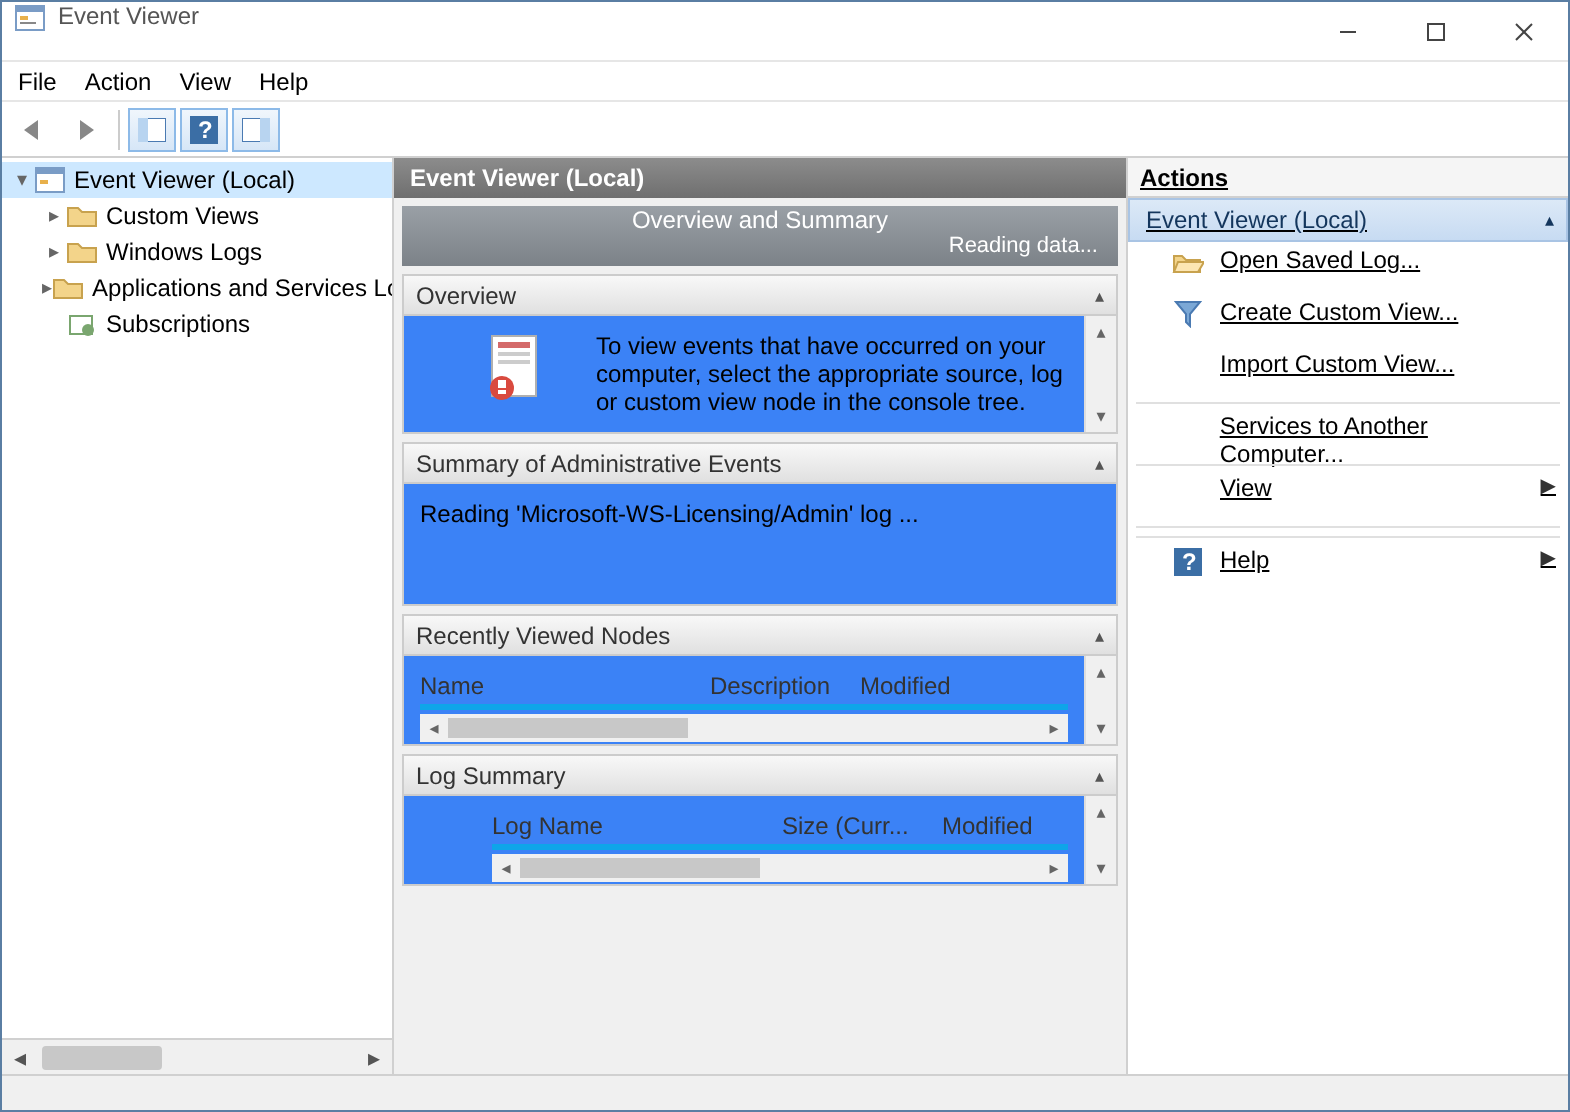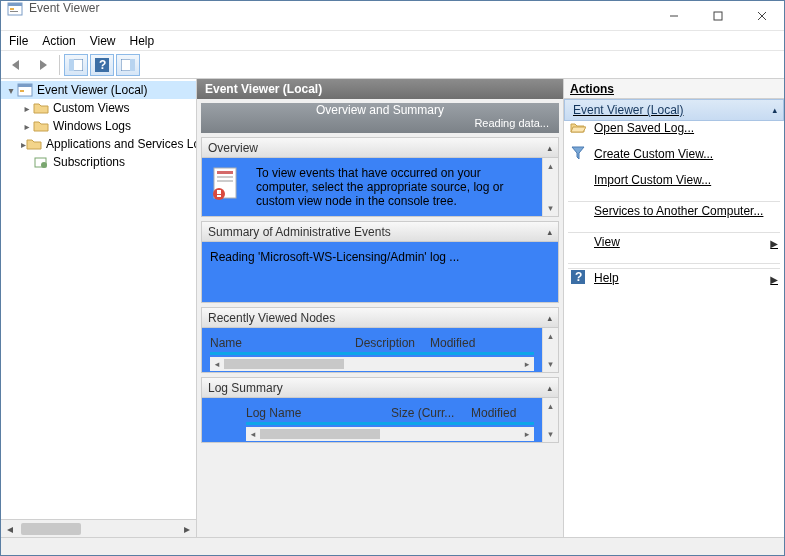--- a/index.html
+++ b/index.html
@@ -40,37 +40,37 @@
 
 .center-pane { flex: 1; border-right: 1px solid #d0d0d0; display: flex; flex-direction: column; background: #f0f0f0; min-width:0;}
 .center-header { height: 20px; background: linear-gradient(#8c8c8c,#6f6f6f); color: #fff; font-weight: bold; display: flex; align-items: center; padding: 0 8px; }
 .center-body { flex:1; padding: 4px; overflow:hidden; display:flex; flex-direction:column; gap:4px;}
 .ov-title-row { background: linear-gradient(#9aa0a6,#7c8288); color:#fff; height:30px; display:flex; align-items:center; padding:0 10px; font-size:16px;flex-direction:column;}
 .ov-title-row .sub { margin-left:auto; font-size:11px; }
 .panel { background:#3b82f6; border:1px solid #ccc; }
 .panel-head { background:linear-gradient(#f8f8f8,#e0e0e0); border-bottom:1px solid #ccc; height:20px; display:flex; align-items:center; padding:0 6px; color:#333;}
 .panel-head .caret { margin-left:auto; font-size:9px; color:#555;}
 .panel-body { padding:8px; position:relative; }
-.panel.ov .panel-body { display:flex; gap:10px; }
+.panel.ov .panel-body { display:flex; gap:20px;margin-left:32px; }
 .panel.ov .ov-icon { width:36px; flex-shrink:0; }
 .panel-scroll { position:absolute; right:0; top:0; bottom:0; width:16px; background:#f0f0f0; border-left:1px solid #ddd;}
 .panel-scroll .up,.panel-scroll .dn{height:16px;text-align:center;font-size:9px;color:#666;line-height:16px;}
 .cols { display:flex; border-bottom:3px solid #0ea5e9; padding-bottom:2px; margin-bottom:2px; margin-right:16px;}
 .cols span { color:#333; }
 .mini-hscroll { height:14px; background:#f0f0f0; display:flex; align-items:center; margin-right:16px;}
 .mini-hscroll .ar{width:14px;text-align:center;color:#666;font-size:9px;}
 .mini-hscroll .th{width:120px;height:10px;background:#c8c8c8;}
 .mini-hscroll .tr{flex:1;}
 
 
 .actions-pane { width: 220px; display:flex; flex-direction:column; background:#fff;text-decoration:underline;}
 .actions-title { height:20px; background:#f5f5f5; border-bottom:1px solid #d0d0d0; display:flex; align-items:center; padding:0 6px; font-weight:bold;}
 .actions-sub { background:linear-gradient(#dce9f7,#c7dbf2); border:1px solid #a9c4e4; height:22px; display:flex; align-items:center; padding:0 8px; color:#14365d; position:relative;}
 .actions-sub .arrow-up { position:absolute; right:6px; font-size:9px; }
-.action-item { height:26px; display:flex; align-items:flex-end; padding:12px 6px; gap:8px;}
+.action-item { height:26px; display:flex; align-items:flex-start; padding:2px 6px; gap:8px;margin-left:16px;}
 .action-item .ic { width:16px; height:16px; display:flex; align-items:center; justify-content:center;}
 .action-item .chev { margin-left:auto; font-size:10px; color:#333;}
 .action-sep { height:1px; background:#e0e0e0; margin:2px 4px;}
 
 .statusbar { height:18px; border-top:1px solid #d0d0d0; background:#f0f0f0;}
 
 svg { display:block; }
 </style>
 </head>
 <body>

